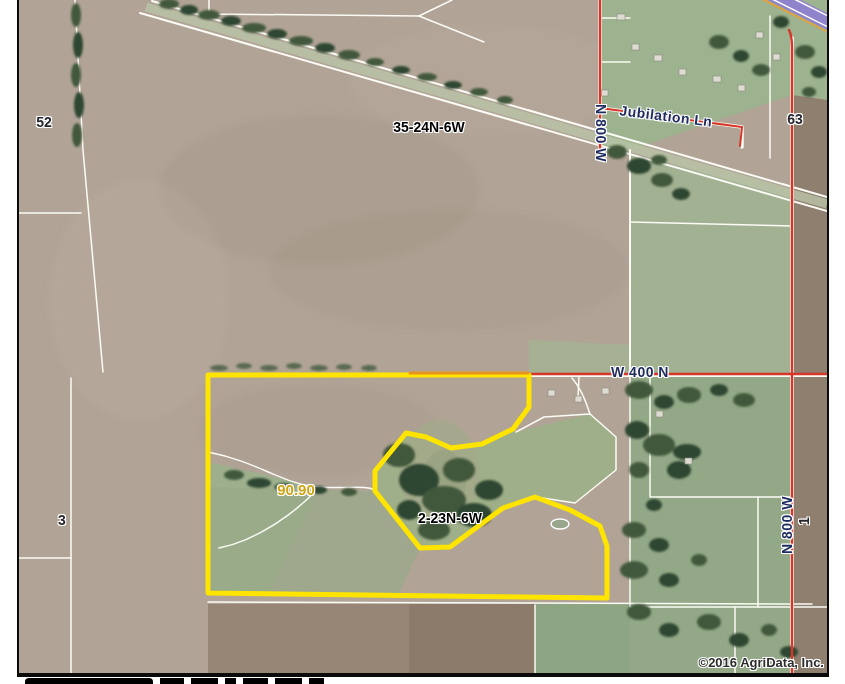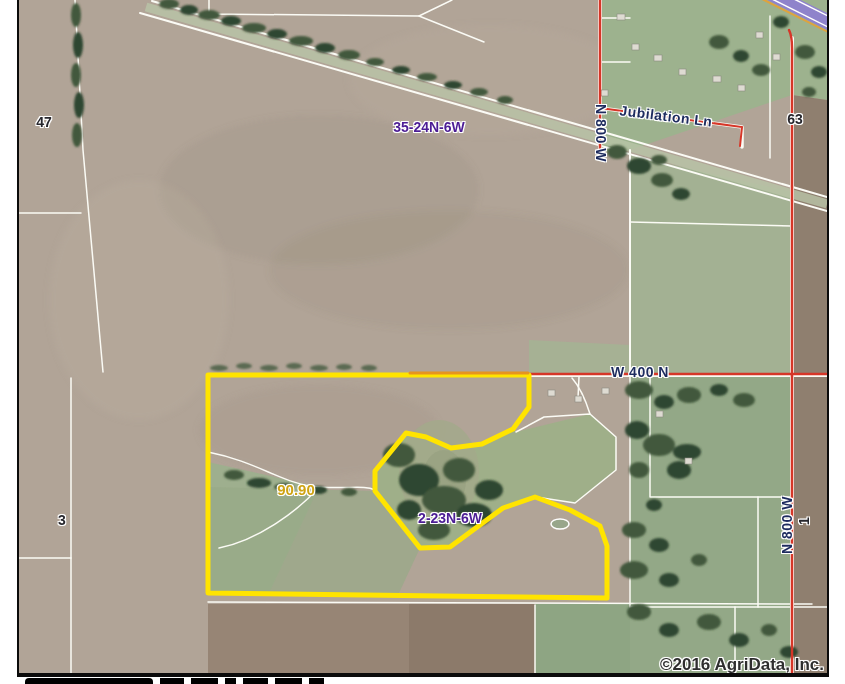--- a/index.html
+++ b/index.html
@@ -16,23 +16,23 @@
   .org{stroke:#e6941f;fill:none;stroke-linecap:round;}
   .tree{fill:#42593c;}
   .tree2{fill:#2f4630;}
   .trow{fill:#4a5f44;opacity:.85;}
   .house{fill:#dedbd2;stroke:#8a8a80;stroke-width:.6;}
   
   .lbl{position:absolute;transform:translate(-50%,-50%);white-space:nowrap;font-weight:bold;
        text-shadow:-1px -1px 0 #fff,1px -1px 0 #fff,-1px 1px 0 #fff,1px 1px 0 #fff,0 0 2px #fff;}
   .road{color:#1d2b5e;font-size:14px;letter-spacing:.5px;}
   .sec{color:#26262c;font-size:14px;font-weight:bold;}
-  .twn{color:#4c1d95;font-size:14px;font-weight:bold;}
+  .twn{color:#000000;font-size:14px;font-weight:bold;}
   .acre{color:#cfa312;font-size:15px;}
-  .copy{color:#2e2e2e;font-size:17px;font-weight:bold;transform:none;}
+  .copy{color:#2e2e2e;font-size:13px;font-weight:bold;transform:none;}
   .rot90{transform:translate(-50%,-50%) rotate(90deg);}
   .rotm90{transform:translate(-50%,-50%) rotate(-90deg);}
   .rot8{transform:translate(-50%,-50%) rotate(7deg);}
   
   .logo{position:absolute;left:25px;top:678px;height:6px;overflow:hidden;display:flex;gap:7px;align-items:flex-start;}
   .logo .blk{background:#000;height:22px;}
   .logo .b0{width:128px;border-radius:4px 4px 0 0;}
   .logo .b1{width:24px;} .logo .b2{width:27px;} .logo .b3{width:11px;}
   .logo .b4{width:25px;} .logo .b5{width:27px;} .logo .b6{width:15px;}
 </style>
@@ -216,21 +216,21 @@
         <path class="red" stroke-width="2.5" d="M508,374 L808,374"></path>
         <path class="red" stroke-width="2.5" d="M770,30 C772,34 773,40 773,48 L773,673"></path>
       </g>
 
       <polygon points="189,375 510,375 510,407 494,429 463,444 432,448 407,437 387,433 356,471 356,491 401,548 431,547 484,508 516,497 551,510 581,526 588,546 588,598 189,593" fill="none" stroke="#ffe400" stroke-width="5" stroke-linejoin="round"></polygon>
       <path class="org" stroke-width="3" d="M391,373 L509,373"></path>
 
       <ellipse cx="541" cy="524" rx="9" ry="5" fill="#98a68b" stroke="#ffffff" stroke-width="1.5"></ellipse>
     </svg>
 
-    <div class="lbl sec" style="left:25px;top:122px;">47</div>
+    <div class="lbl sec" style="left:25px;top:122px;">52</div>
     <div class="lbl twn" style="left:410px;top:127px;">35-24N-6W</div>
     <div class="lbl road rot90" style="left:582px;top:133px;">N 800 W</div>
     <div class="lbl road rot8" style="left:647px;top:116px;">Jubilation Ln</div>
     <div class="lbl sec" style="left:776px;top:119px;">63</div>
     <div class="lbl road" style="left:581px;top:372px;margin-left:40px;">W 400 N</div>
     <div class="lbl acre" style="left:277px;top:489px;">90.90</div>
     <div class="lbl twn" style="left:431px;top:518px;">2-23N-6W</div>
     <div class="lbl sec" style="left:43px;top:520px;">3</div>
     <div class="lbl road rotm90" style="left:768px;top:525px;">N 800 W</div>
     <div class="lbl sec rotm90" style="left:785px;top:521px;">1</div>

